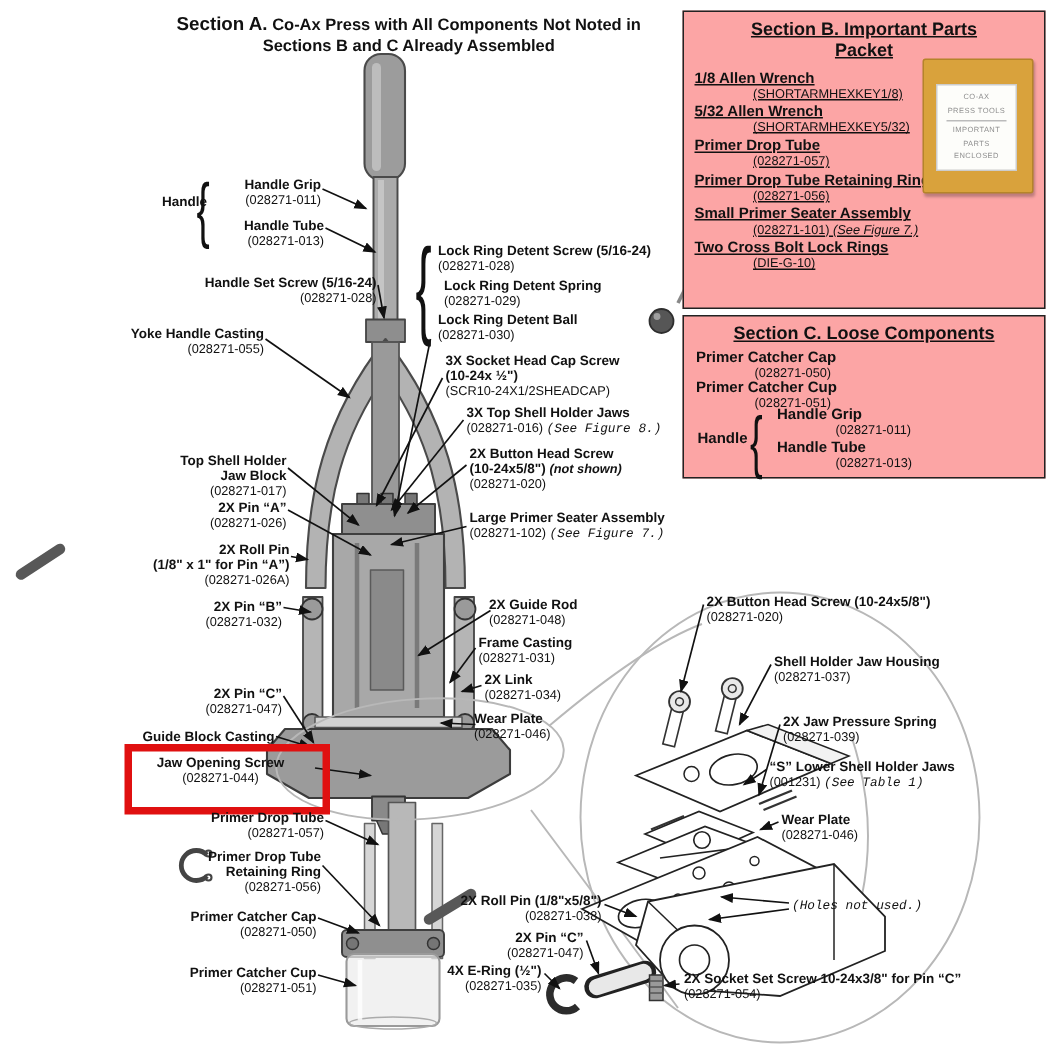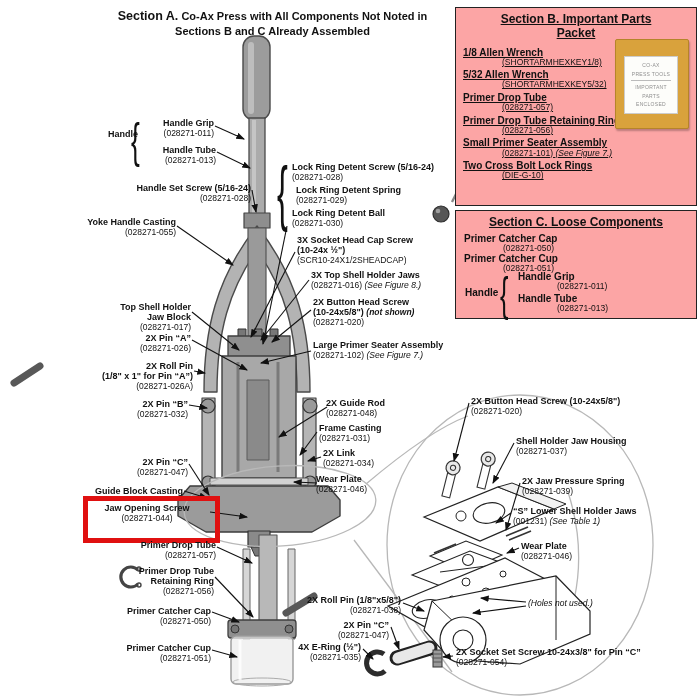--- a/index.html
+++ b/index.html
@@ -30,21 +30,21 @@
   #packet-label .pl-div{border-top:1px solid #bbb;margin:2px 6px;}
   
   .sc-abs{position:absolute;line-height:1.12;}
   
   .callout{position:absolute;white-space:nowrap;}
   .callout.ar{text-align:right;}
   .callout.ac{transform:translateX(-50%);text-align:center;}
   .cl{font-size:8.5px;line-height:10px;}
   .s-b{font-weight:bold;font-size:9px;}
   .s-n{}
-  .s-i{font-style:italic;}
+  .s-i{font-style:italic;font-family:Liberation Mono, monospace;}
   .s-bi{font-weight:bold;font-style:italic;}
   
   .brace{position:absolute;font-weight:400;color:#111;transform-origin:left top;line-height:1;}
   
   #highlight-box{position:absolute;left:83px;top:496px;width:127px;height:37px;
                  border:5px solid #e01010;box-sizing:content-box;}
 </style>
 </head>
 <body>
 

